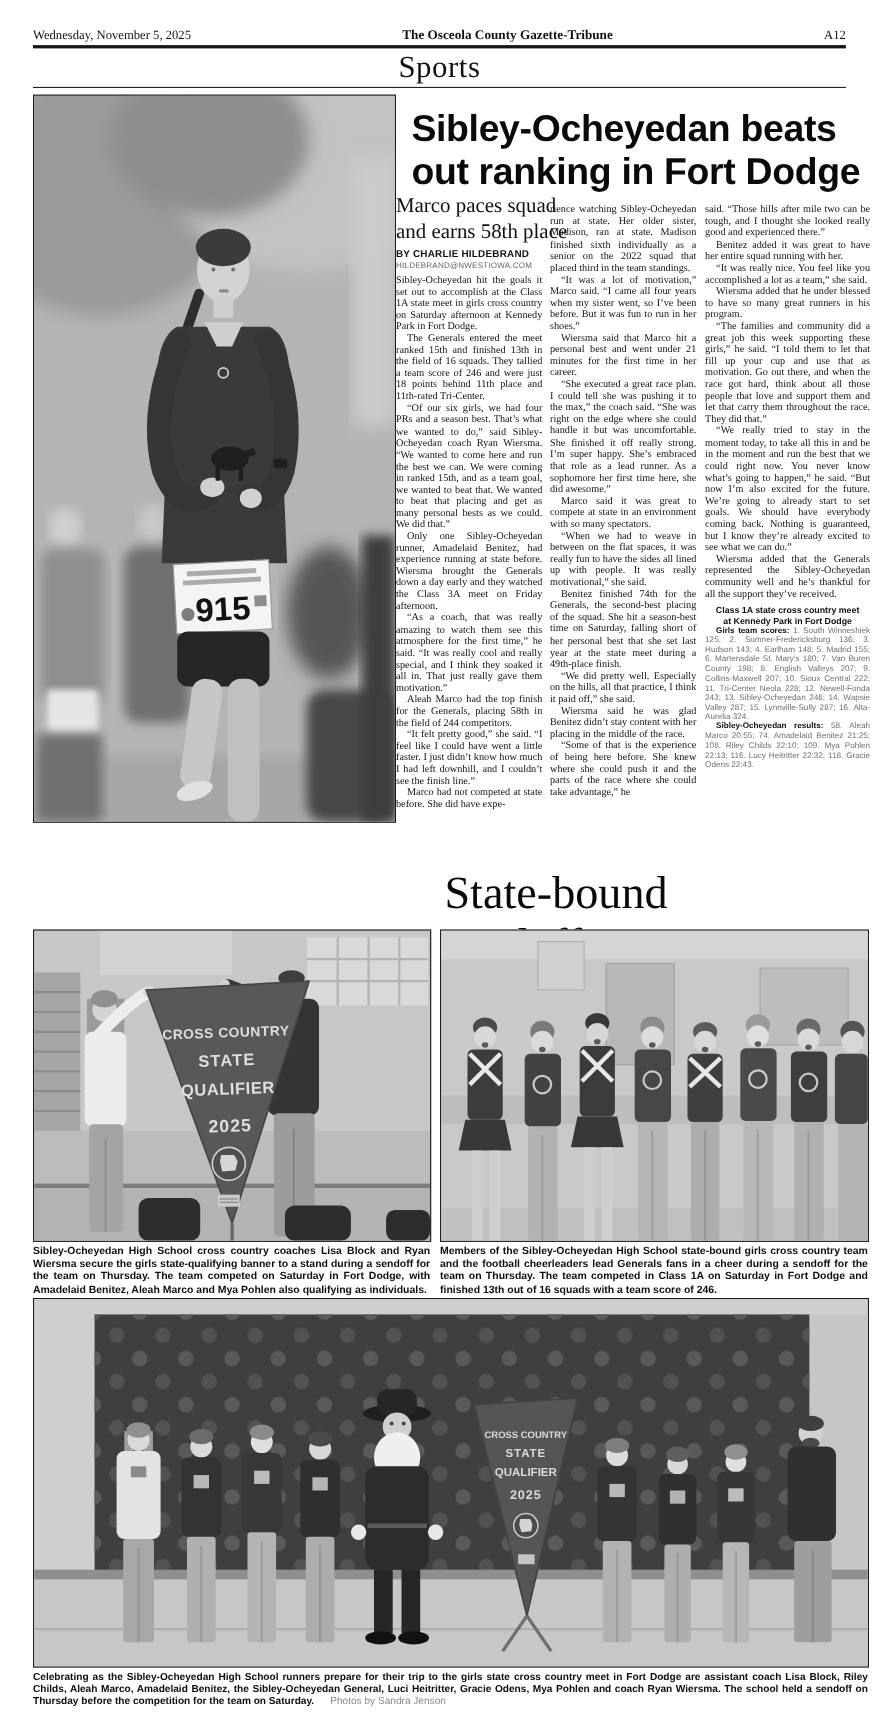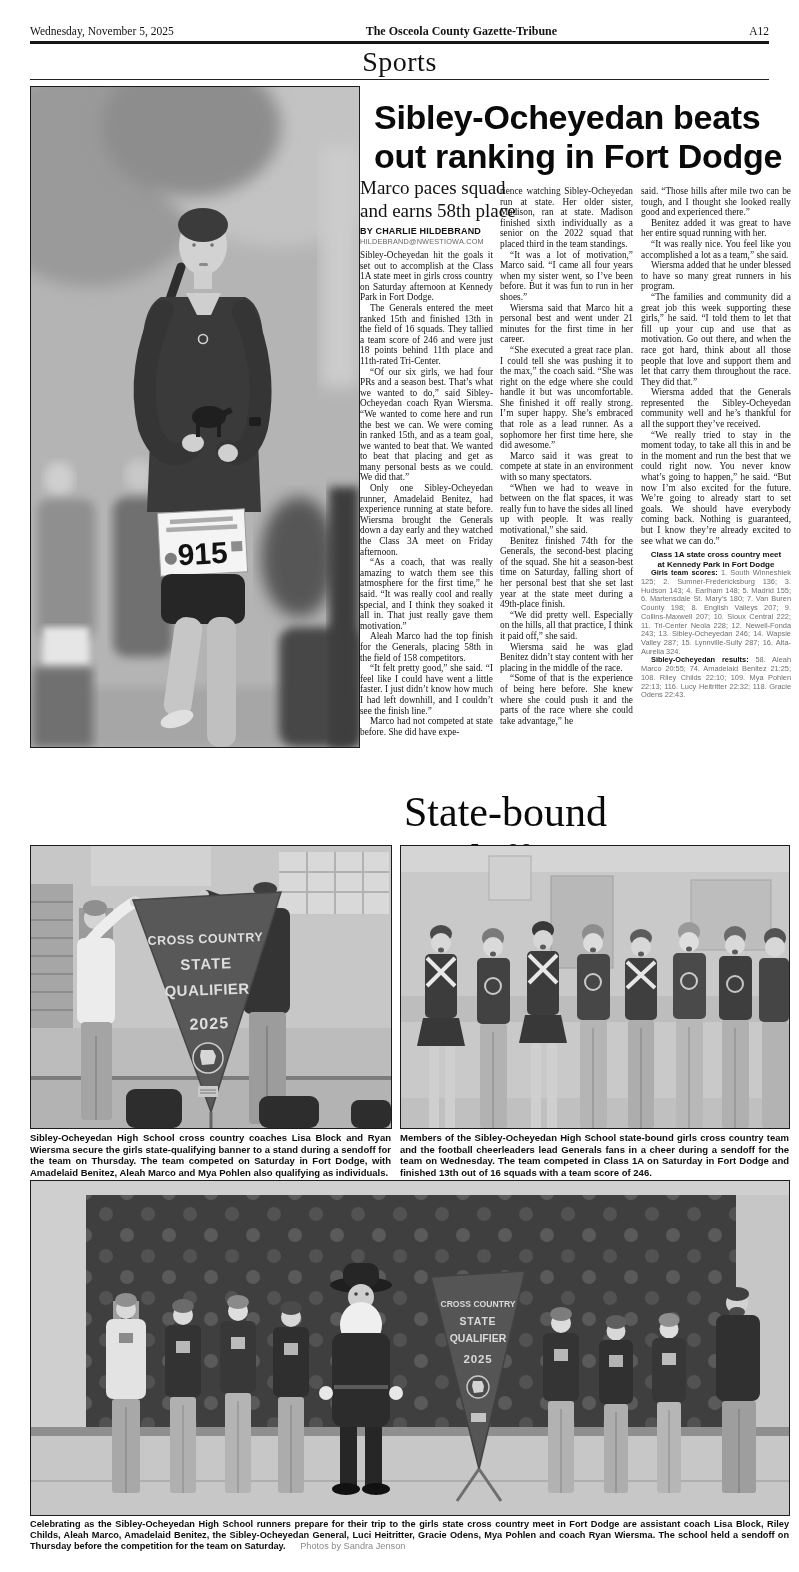--- a/index.html
+++ b/index.html
@@ -140,21 +140,21 @@
   <h2 class="deck">Marco paces squad and earns 58th place</h2>
   <div class="byline">BY CHARLIE HILDEBRAND</div>
   <div class="byline-email">HILDEBRAND@NWESTIOWA.COM</div>
 
   <div class="col" id="col1">
     <p class="fp">Sibley-Ocheyedan hit the goals it set out to accomplish at the Class 1A state meet in girls cross country on Saturday afternoon at Kennedy Park in Fort Dodge.</p>
     <p>The Generals entered the meet ranked 15th and finished 13th in the field of 16 squads. They tallied a team score of 246 and were just 18 points behind 11th place and 11th-rated Tri-Center.</p>
     <p>“Of our six girls, we had four PRs and a season best. That’s what we wanted to do,” said Sibley-Ocheyedan coach Ryan Wiersma. “We wanted to come here and run the best we can. We were coming in ranked 15th, and as a team goal, we wanted to beat that. We wanted to beat that placing and get as many personal bests as we could. We did that.”</p>
     <p>Only one Sibley-Ocheyedan runner, Amadelaid Benitez, had experience running at state before. Wiersma brought the Generals down a day early and they watched the Class 3A meet on Friday afternoon.</p>
     <p>“As a coach, that was really amazing to watch them see this atmosphere for the first time,” he said. “It was really cool and really special, and I think they soaked it all in. That just really gave them motivation.”</p>
-    <p>Aleah Marco had the top finish for the Generals, placing 58th in the field of 158 competitors.</p>
+    <p>Aleah Marco had the top finish for the Generals, placing 58th in the field of 244 competitors.</p>
     <p>“It felt pretty good,” she said. “I feel like I could have went a little faster. I just didn’t know how much I had left downhill, and I couldn’t see the finish line.”</p>
     <p>Marco had not competed at state before. She did have expe-</p>
   </div>
 
   <div class="col" id="col2">
     <p class="fp">rience watching Sibley-Ocheyedan run at state. Her older sister, Madison, ran at state. Madison finished sixth individually as a senior on the 2022 squad that placed third in the team standings.</p>
     <p>“It was a lot of motivation,” Marco said. “I came all four years when my sister went, so I’ve been before. But it was fun to run in her shoes.”</p>
     <p>Wiersma said that Marco hit a personal best and went under 21 minutes for the first time in her career.</p>
     <p>“She executed a great race plan. I could tell she was pushing it to the max,” the coach said. “She was right on the edge where she could handle it but was uncomfortable. She finished it off really strong. I’m super happy. She’s embraced that role as a lead runner. As a sophomore her first time here, she did awesome.”</p>
     <p>Marco said it was great to compete at state in an environment with so many spectators.</p>
@@ -164,22 +164,22 @@
     <p>Wiersma said he was glad Benitez didn’t stay content with her placing in the middle of the race.</p>
     <p>“Some of that is the experience of being here before. She knew where she could push it and the parts of the race where she could take advantage,” he</p>
   </div>
 
   <div class="col" id="col3">
     <p class="fp">said. “Those hills after mile two can be tough, and I thought she looked really good and experienced there.”</p>
     <p>Benitez added it was great to have her entire squad running with her.</p>
     <p>“It was really nice. You feel like you accomplished a lot as a team,” she said.</p>
     <p>Wiersma added that he under blessed to have so many great runners in his program.</p>
     <p>“The families and community did a great job this week supporting these girls,” he said. “I told them to let that fill up your cup and use that as motivation. Go out there, and when the race got hard, think about all those people that love and support them and let that carry them throughout the race. They did that.”</p>
+    <p>“We really tried to stay in the moment today, to take all this in and be in the moment and run the best that we could right now. You never know what’s going to happen,” he said. “But now I’m also excited for the future. We’re going to already start to set goals. We should have everybody coming back. Nothing is guaranteed, but I know they’re already excited to see what we can do.”</p>
     <p>Wiersma added that the Generals represented the Sibley-Ocheyedan community well and he’s thankful for all the support they’ve received.</p>
-    <p>“We really tried to stay in the moment today, to take all this in and be in the moment and run the best that we could right now. You never know what’s going to happen,” he said. “But now I’m also excited for the future. We’re going to already start to set goals. We should have everybody coming back. Nothing is guaranteed, but I know they’re already excited to see what we can do.”</p>
     <div class="results">
       <div class="r-title">Class 1A state cross country meet</div>
       <div class="r-title">at Kennedy Park in Fort Dodge</div>
       <p class="r-body"><b>Girls team scores: </b><span>1. South Winneshiek 125; 2. Sumner-Fredericksburg 136; 3. Hudson 143; 4. Earlham 148; 5. Madrid 155; 6. Martensdale St. Mary’s 180; 7. Van Buren County 198; 8. English Valleys 207; 9. Collins-Maxwell 207; 10. Sioux Central 222; 11. Tri-Center Neola 228; 12. Newell-Fonda 243; 13. Sibley-Ocheyedan 246; 14. Wapsie Valley 287; 15. Lynnville-Sully 287; 16. Alta-Aurelia 324.</span></p>
       <p class="r-body"><b>Sibley-Ocheyedan results: </b><span>58. Aleah Marco 20:55; 74. Amadelaid Benitez 21:25; 108. Riley Childs 22:10; 109. Mya Pohlen 22:13; 116. Lucy Heitritter 22:32; 118. Gracie Odens 22:43.</span></p>
     </div>
   </div>
 
   <h1 class="sendoff-headline">State-bound sendoff</h1>
 
@@ -324,21 +324,21 @@
         <g>
           <ellipse cx="374" cy="92" rx="11" ry="10" fill="#545454"></ellipse>
             <circle cx="374" cy="101" r="10" fill="#d7d7d7"></circle>
           <rect x="358" y="112" width="30" height="64" rx="5" fill="#454545"></rect>
           <rect x="361" y="176" width="27" height="106" rx="3" fill="#b3b3b3"></rect>
         </g>
       </g>
     </svg>
   </figure>
   <div class="caption" id="cap-cheer">
-    <span>Members of the Sibley-Ocheyedan High School state-bound girls cross country team and the football cheerleaders lead Generals fans in a cheer during a sendoff for the team on Wednesday. The team competed in Class 1A on Saturday in Fort Dodge and finished 13th out of 16 squads with a team score of 246.</span>
+    <span>Members of the Sibley-Ocheyedan High School state-bound girls cross country team and the football cheerleaders lead Generals fans in a cheer during a sendoff for the team on Thursday. The team competed in Class 1A on Saturday in Fort Dodge and finished 13th out of 16 squads with a team score of 246.</span>
   </div>
 
   <figure class="photo" id="photo-group" style="margin:0;">
     <svg viewBox="0 0 758 334" width="758" height="334">
       <defs>
         <pattern id="dots" width="42" height="42" patternUnits="userSpaceOnUse">
           <circle cx="12" cy="12" r="7" fill="#5a5a5a"></circle>
           <circle cx="33" cy="33" r="7" fill="#525252"></circle>
         </pattern>
       </defs>

